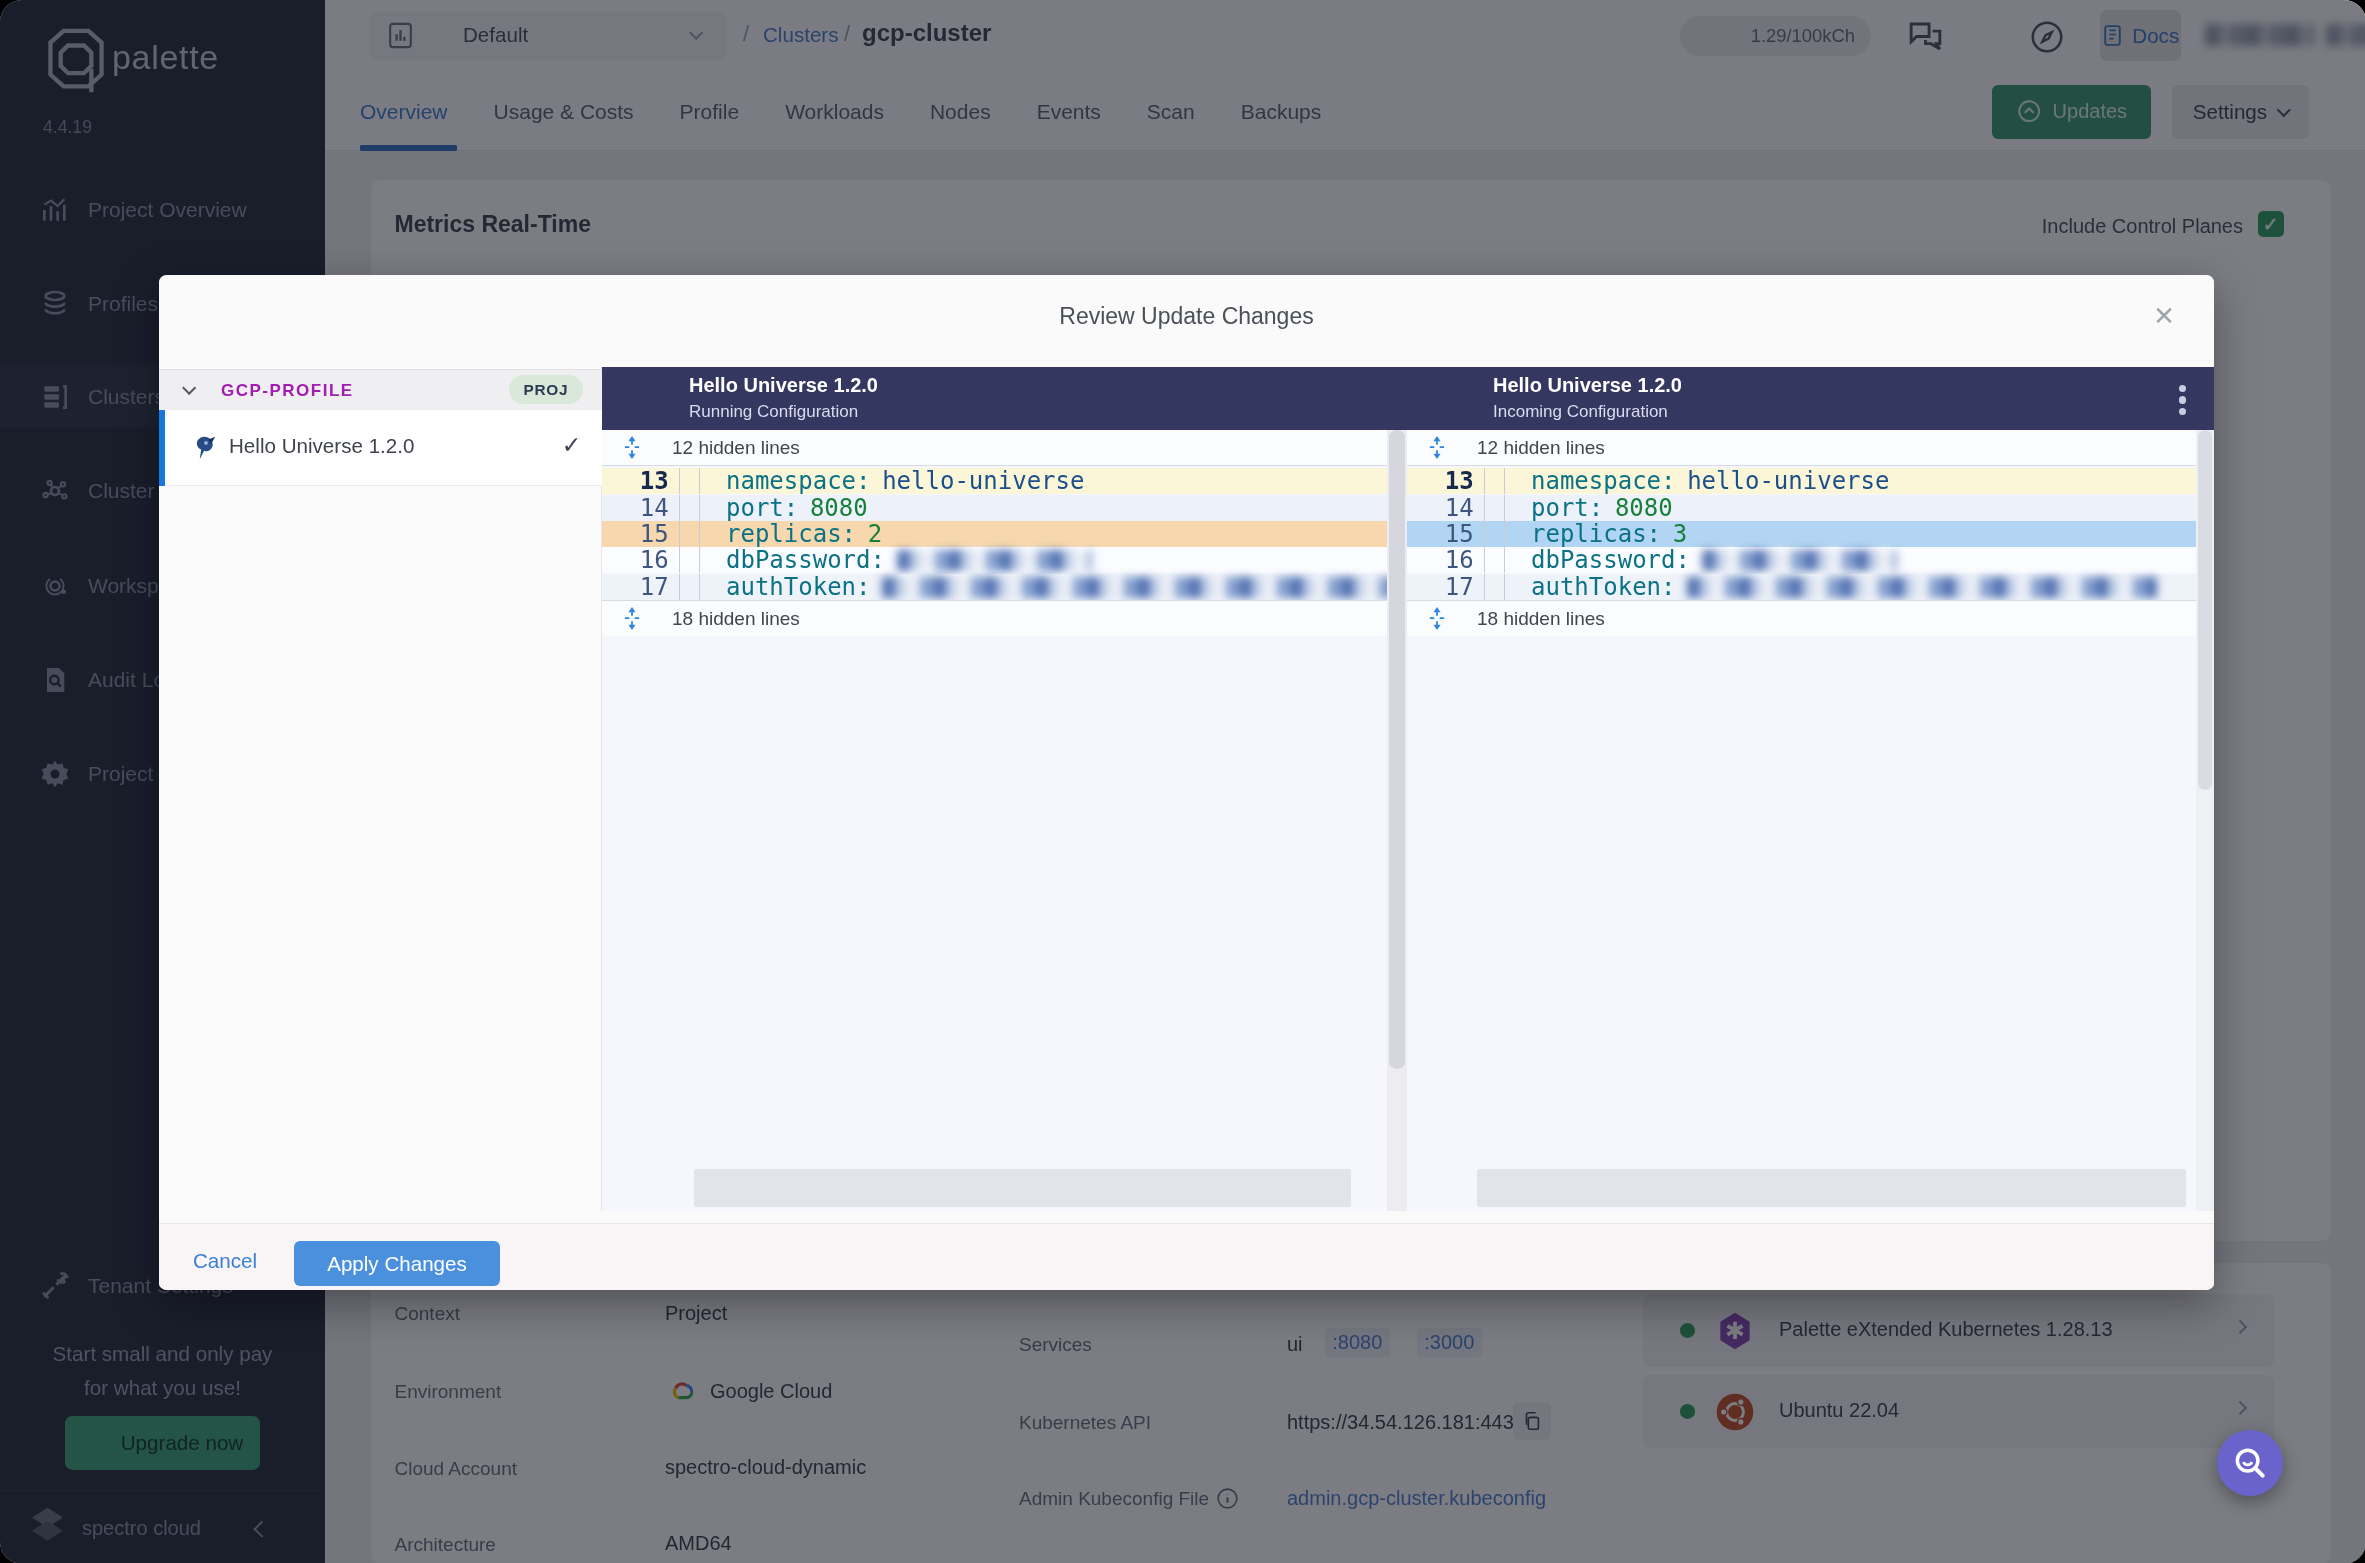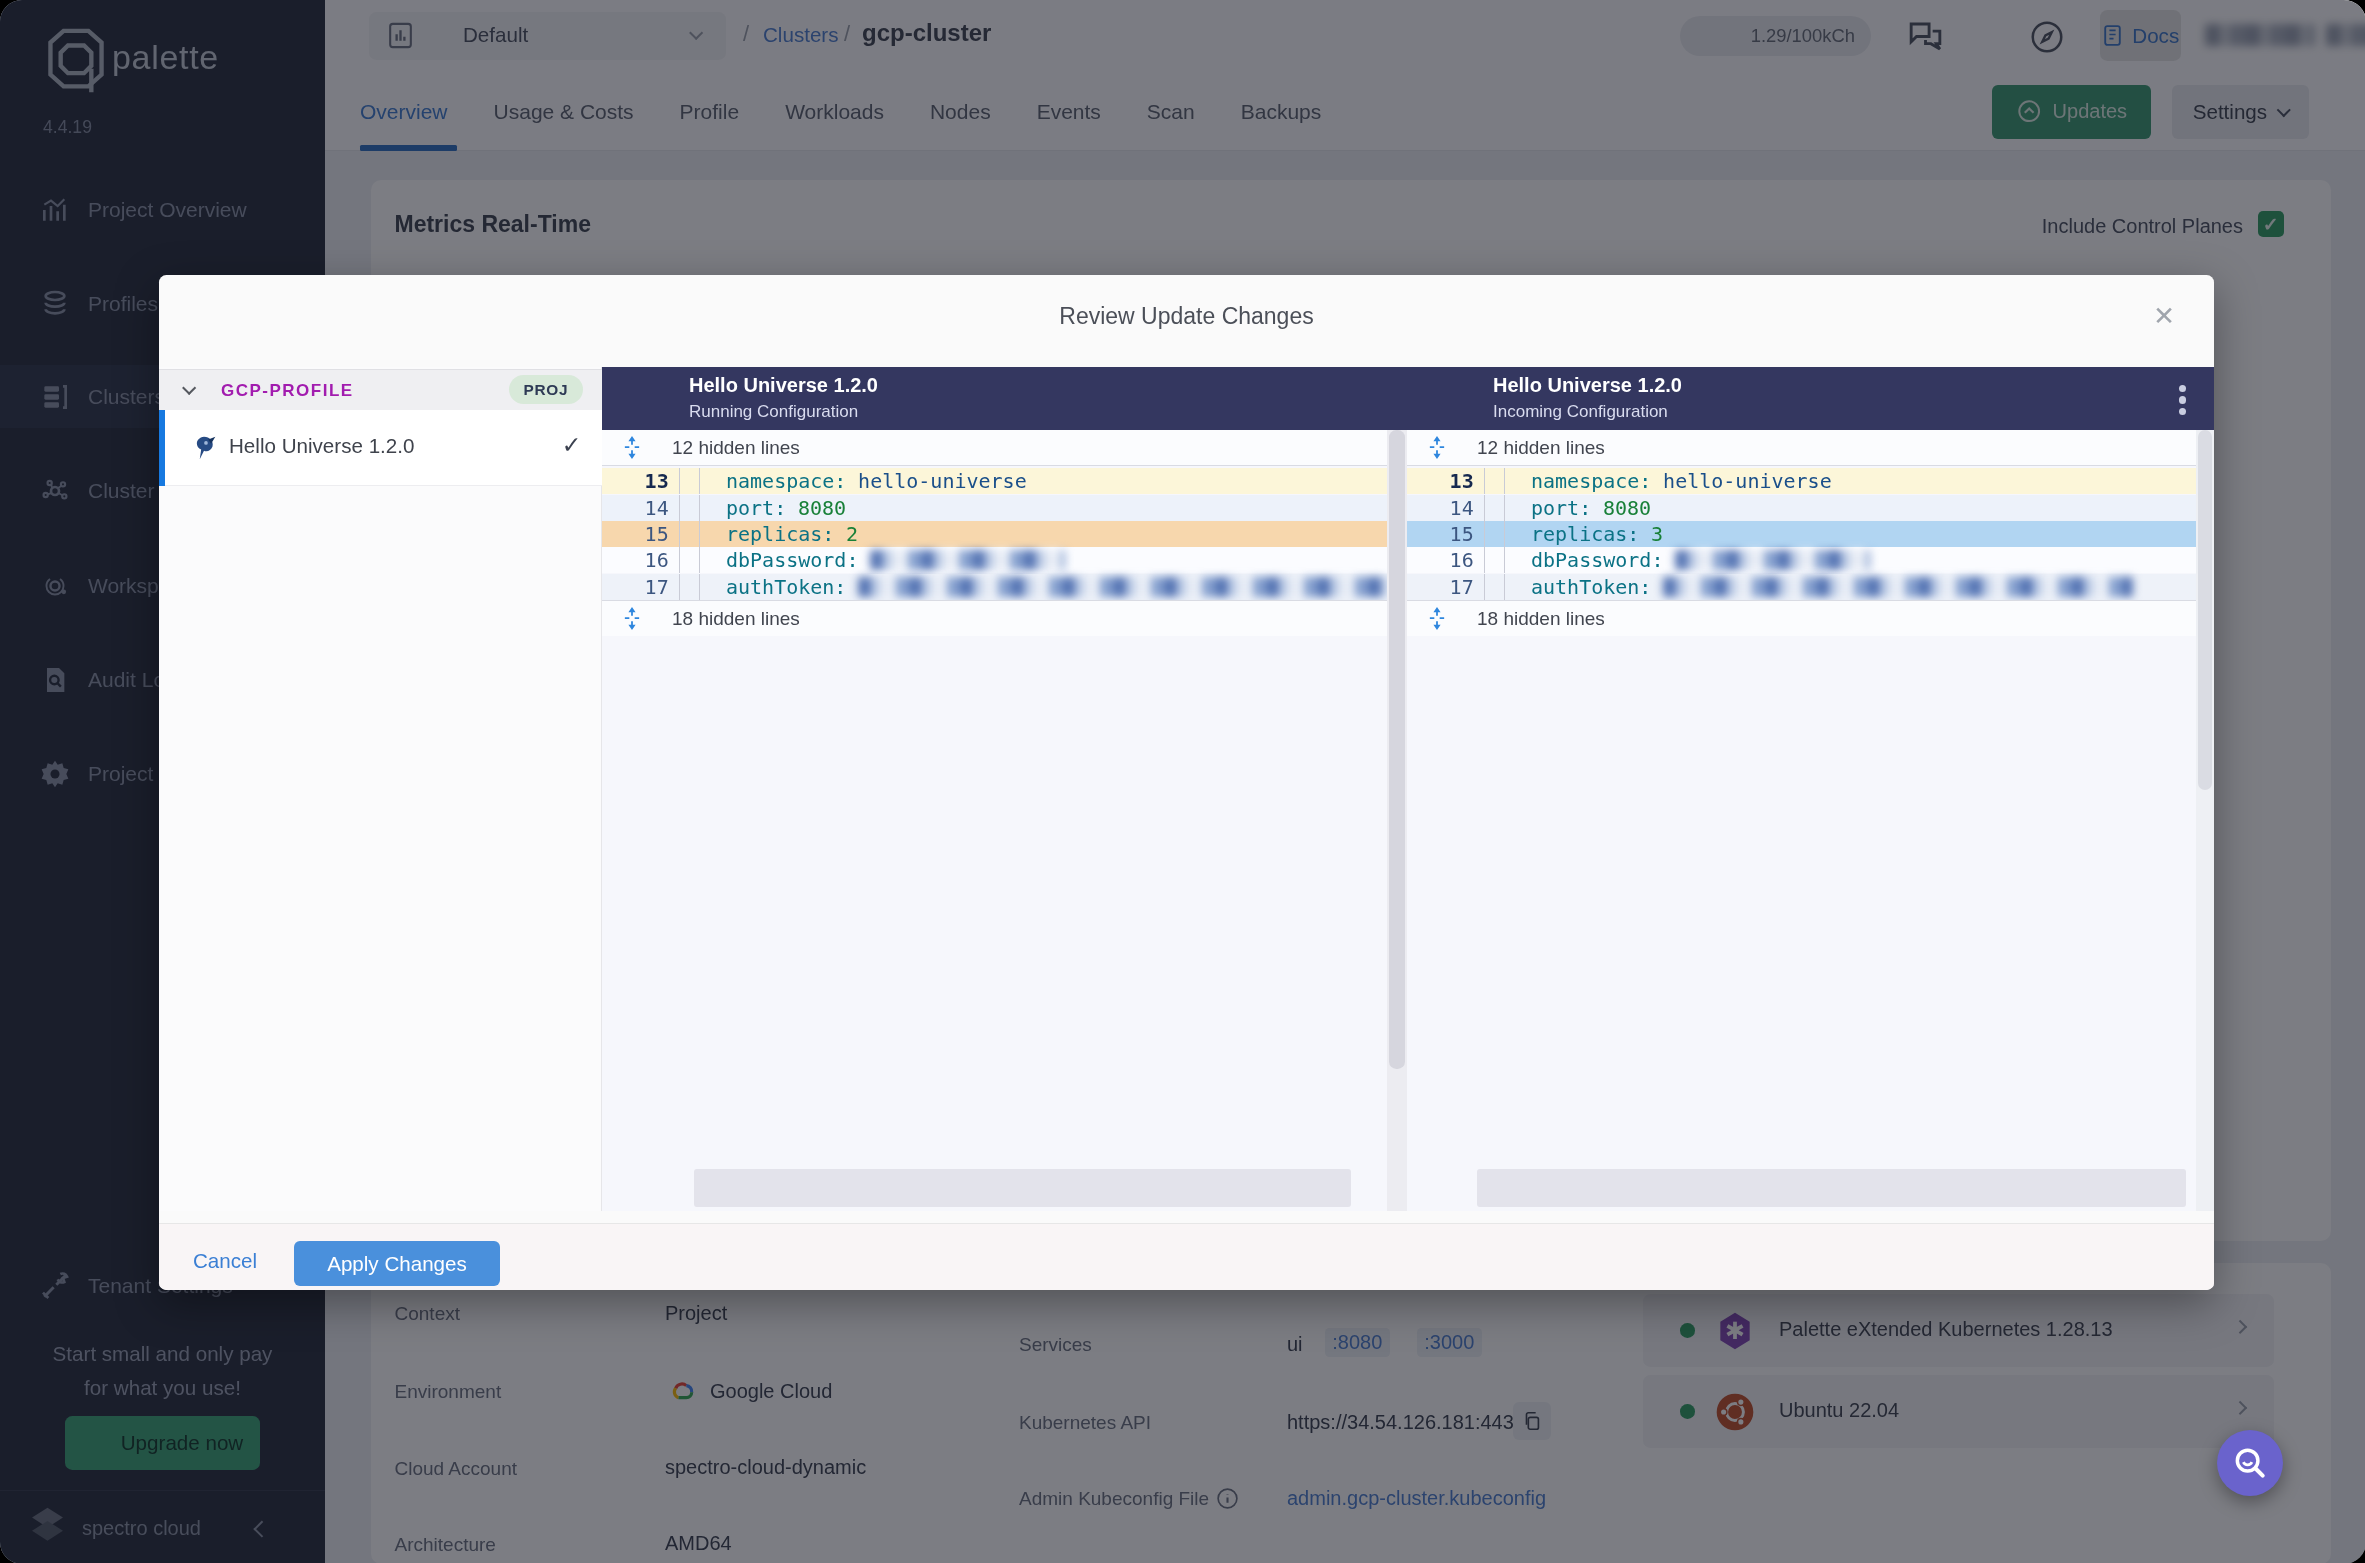--- a/index.html
+++ b/index.html
@@ -95,21 +95,21 @@
   .kebab i{display:block;width:7.3px;height:7.3px;border-radius:50%;background:#c9cde0;margin:4.4px 0;}
 
   .pane{position:absolute;top:155px;height:781px;background:#f6f7fc;overflow:hidden;}
   .pane.a{left:443px;width:785px;}
   .pane.b{left:1248px;width:789px;}
   .hidden-row{position:absolute;left:0;width:100%;height:36px;background:#fbfcfe;display:flex;align-items:center;}
   .hidden-row.topr{top:0;border-bottom:0.7px solid #d9dbe3;}
   .hidden-row.botr{top:170px;border-top:0.7px solid #d9dbe3;}
   .hidden-row .txt{margin-left:29px;font-size:19px;color:#41454f;}
   .unfold{margin-left:19px;width:22px;height:25px;}
-  .code-row{position:absolute;left:0;width:100%;height:26.4px;display:flex;align-items:center;font-family:"DejaVu Sans Mono",monospace;font-size:20px;}
+  .code-row{position:absolute;left:0;width:100%;height:26.4px;display:flex;align-items:center;font-family:"DejaVu Sans Mono",monospace;font-size:24px;}
   .ln{width:77px;text-align:right;padding-right:10.3px;color:#3c5680;flex:0 0 77px;}
   .ln.first{color:#16294f;font-weight:700;}
   .foldcol{width:20.6px;height:26.4px;border-left:0.7px solid #c9cbd6;border-right:0.7px solid #c9cbd6;flex:0 0 20.6px;}
   .codetxt{padding-left:26.4px;white-space:nowrap;display:flex;align-items:center;}
   .ck{color:#0b7285;}
   .cv{margin-left:11.7px;}
   .cv.s{color:#1a4f8a;}
   .cv.n{color:#188038;}
   .r13{top:38px;background:#fcf6d9;}
   .r14{top:65px;background:#edf2fa;}

